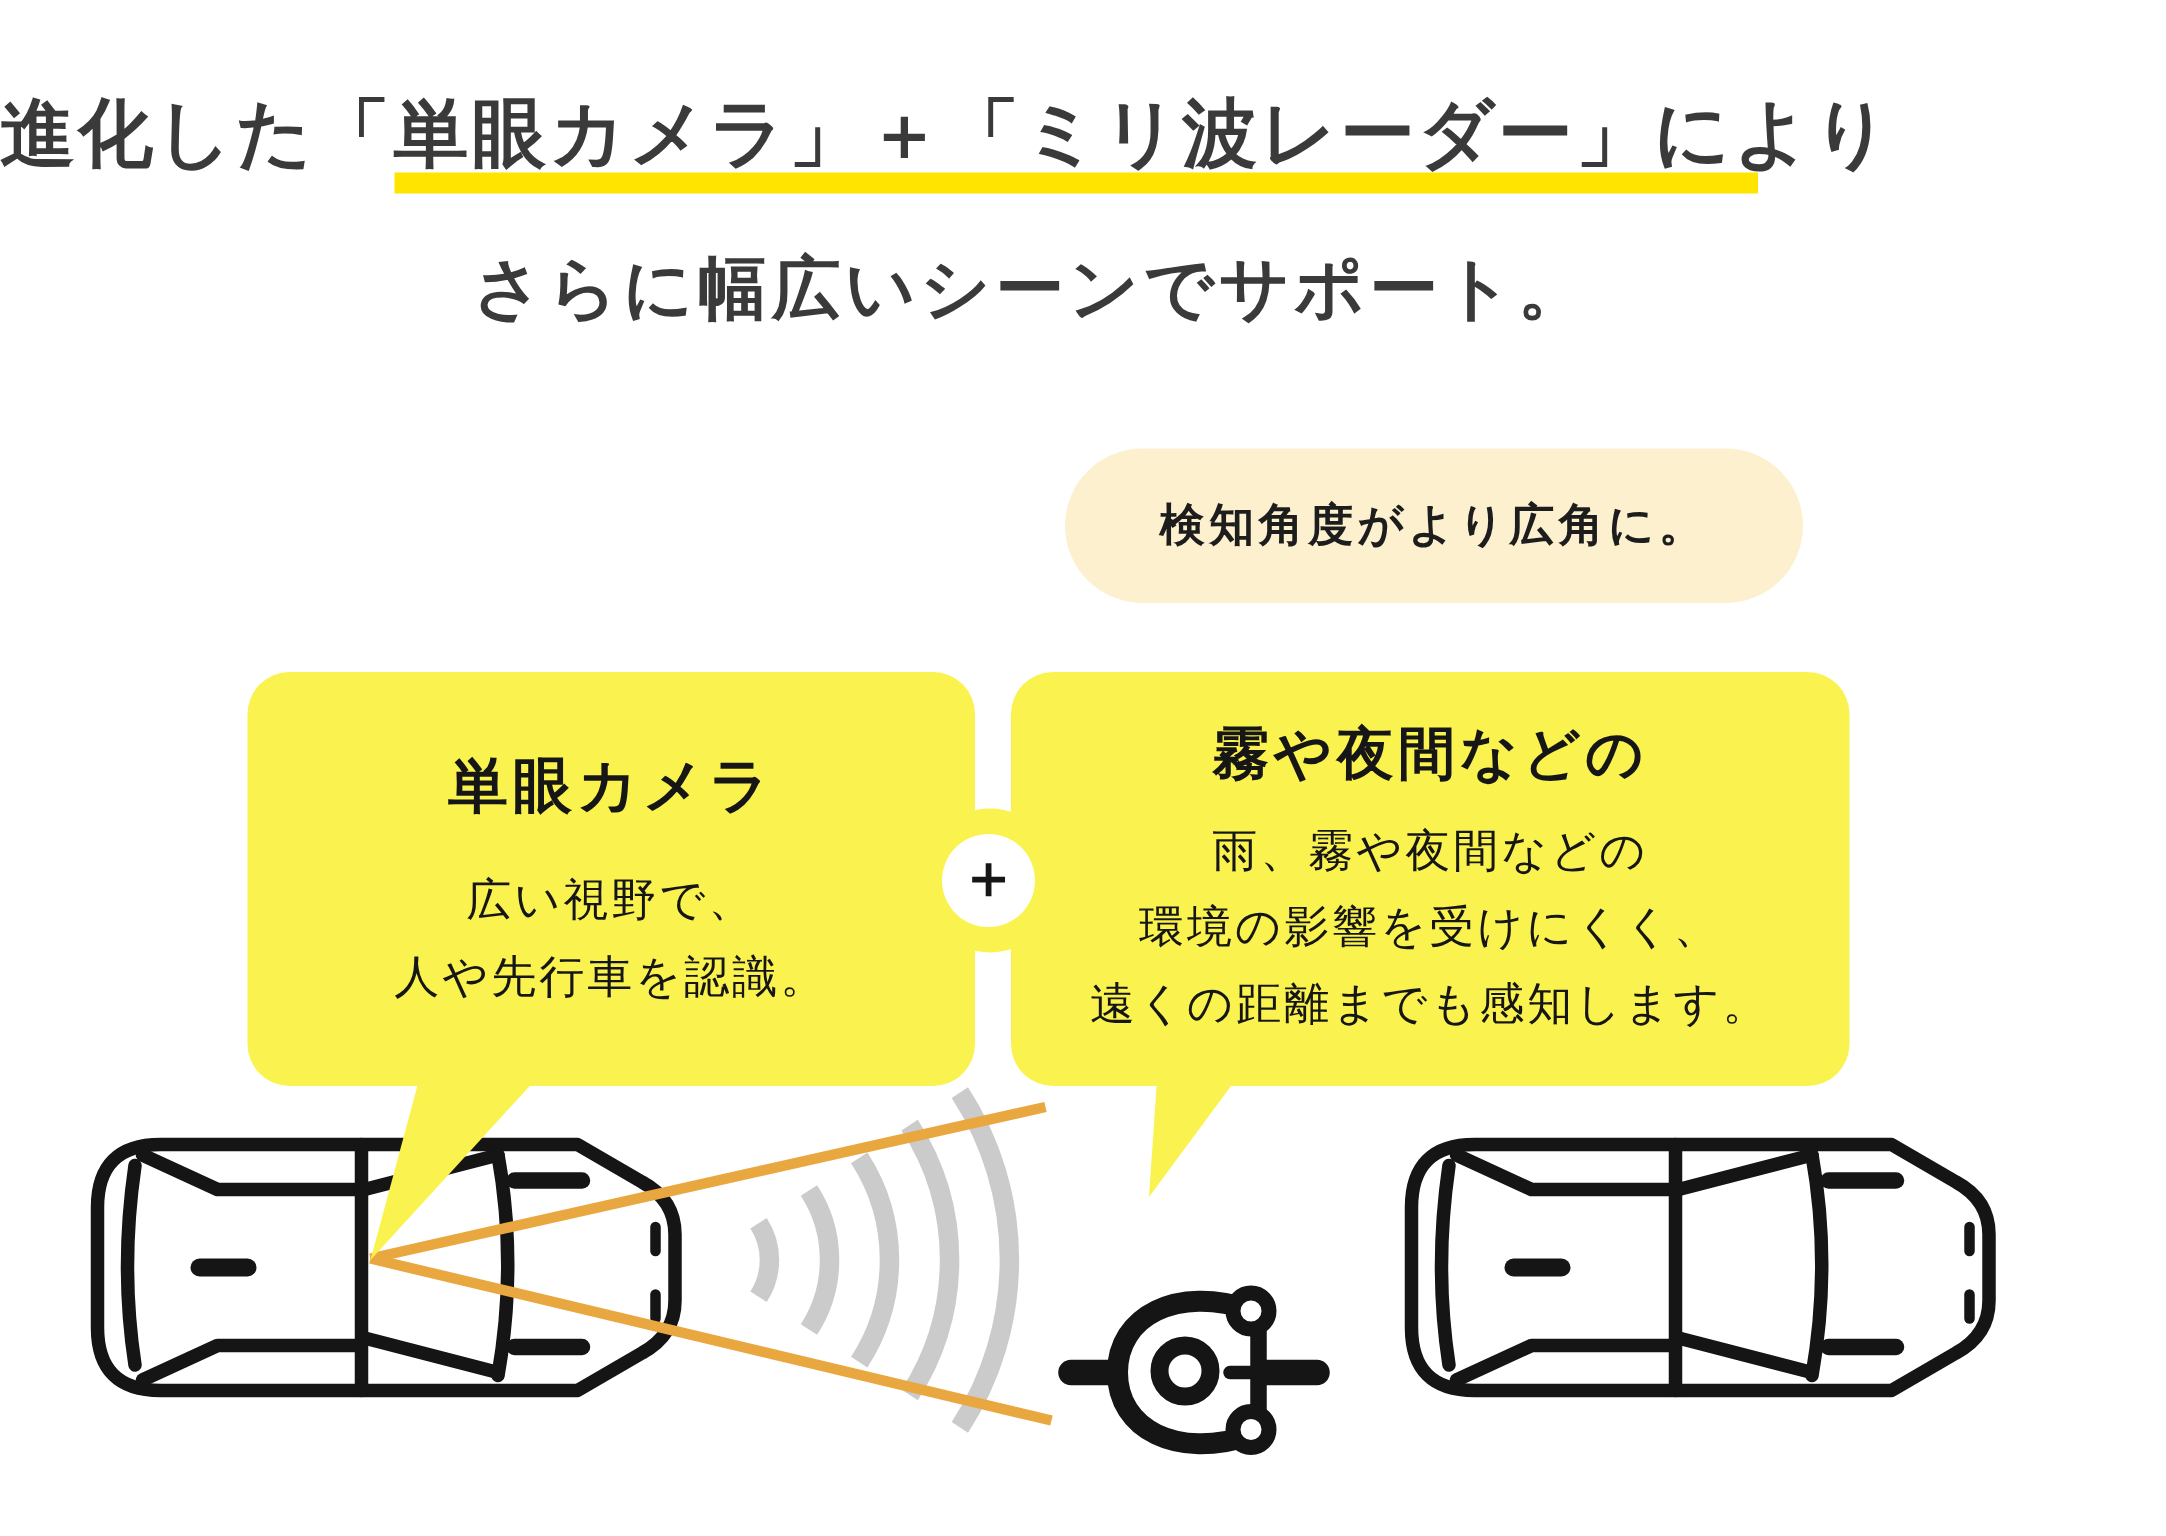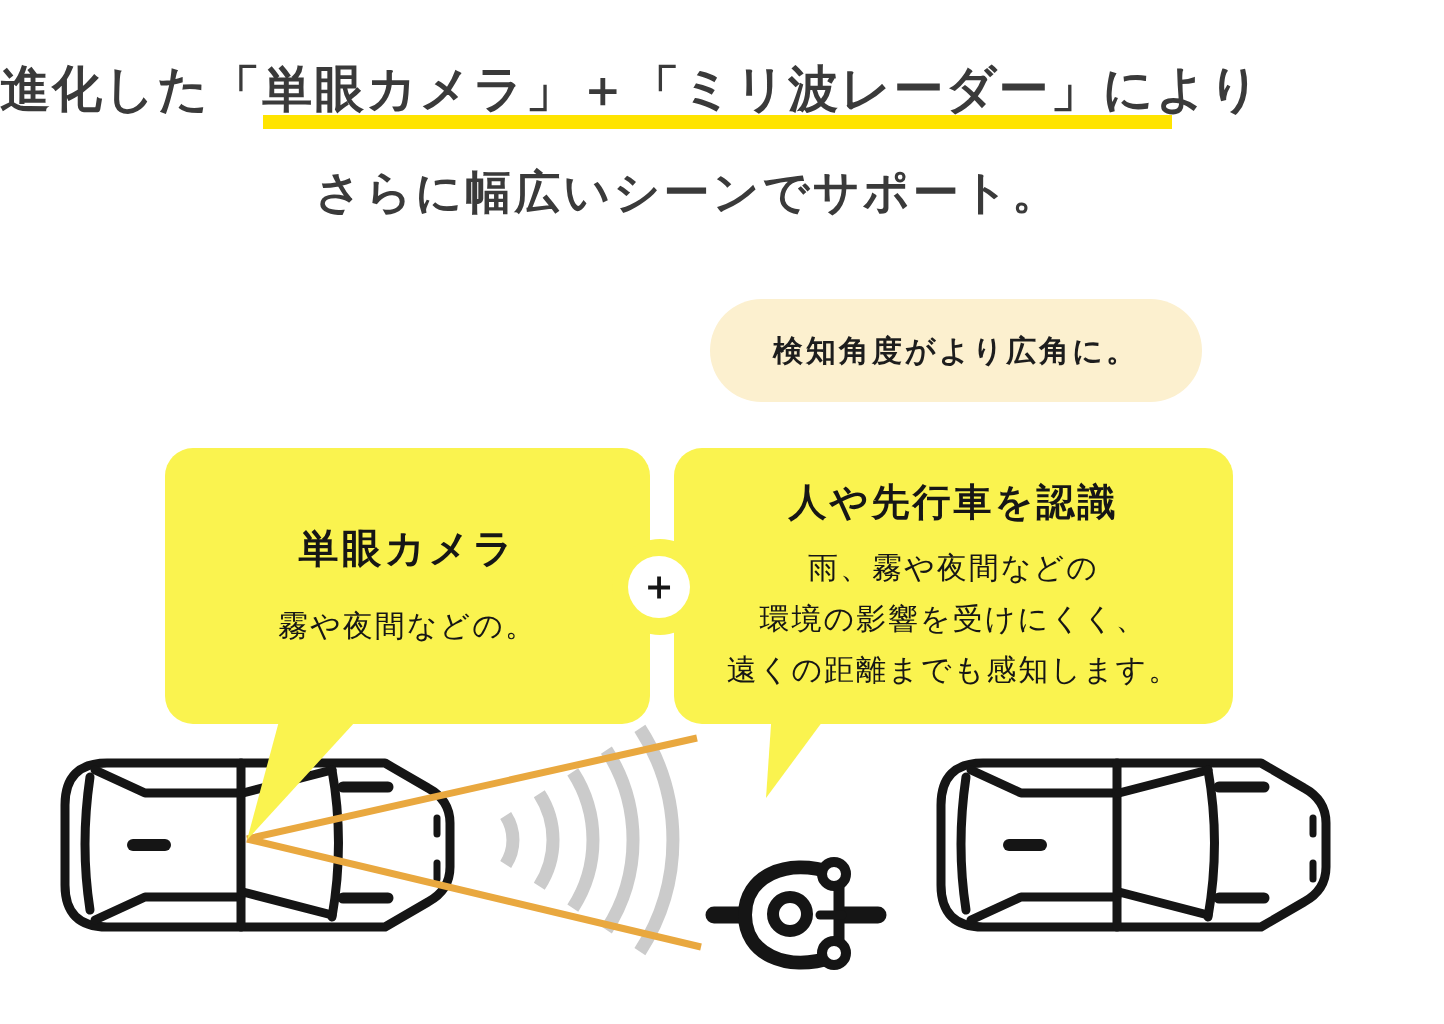--- a/index.html
+++ b/index.html
@@ -76,30 +76,31 @@
     <div class="heading-line1">進化した「単眼カメラ」＋「ミリ波レーダー」により</div>
     <div class="heading-line2">さらに幅広いシーンでサポート。</div>
   </div>
 
   <div class="pill pill-radar">
     <div class="pill-line">検知角度がより広角に。</div>
   </div>
 
   <div class="bubble bubble-camera">
     <div class="bubble-title">単眼カメラ</div>
-    <div class="bubble-line">霧や夜間などの。</div>
+    <div class="bubble-line">広い視野で、</div>
+    <div class="bubble-line">人や先行車を認識。</div>
   </div>
 
   <div class="plus-bridge"></div>
   <div class="plus-circle">
     <span class="plus-glyph">＋</span>
   </div>
 
   <div class="bubble bubble-radar">
-    <div class="bubble-title">人や先行車を認識</div>
+    <div class="bubble-title">霧や夜間などの</div>
     <div class="bubble-line">雨、霧や夜間などの</div>
     <div class="bubble-line">環境の影響を受けにくく、</div>
     <div class="bubble-line">遠くの距離までも感知します。</div>
   </div>
 
   <svg class="car-svg car-left" width="400" height="185" viewBox="0 0 400 185" fill="none" style="stroke:var(--ink);stroke-width:9;stroke-linecap:round;stroke-linejoin:round;">
     <path d="M 52,13 H 330 L 373,38 Q 395,50 395,73 V 117 Q 395,140 373,152 L 330,177 H 52 Q 10,177 10,135 V 55 Q 10,13 52,13 Z" fill="#ffffff"></path>
     <path d="M 35,27 Q 25,95 35,160"></path>
     <path d="M 78,95 H 110" style="stroke-width:12;"></path>
     <path d="M 40,20 L 90,43 H 186"></path>

